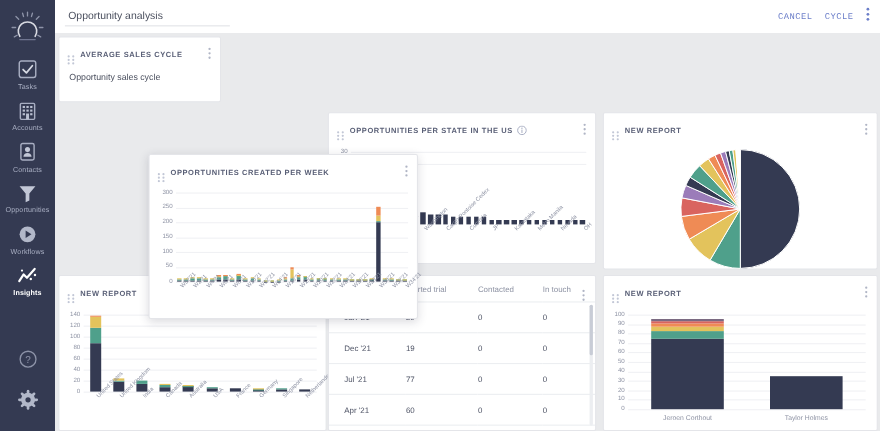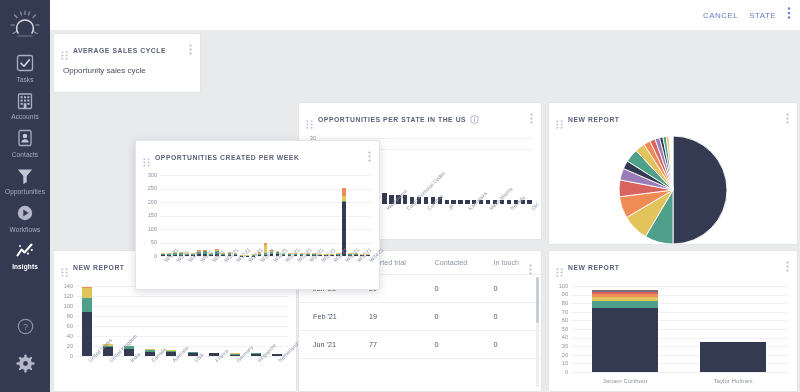--- a/index.html
+++ b/index.html
@@ -39,21 +39,21 @@
     background: #ffffff;
     display: flex; align-items: center;
   }
   .title-wrap { margin-left: 9px; }
   .dash-title {
     font-size: 9.5px; color: #4a4f5e;
     border-bottom: 1px solid #e2e3e7;
     padding: 2px 40px 3px 3px; min-width: 150px;
   }
   .top-actions { margin-left: auto; display: flex; align-items: center; gap: 11px; padding-right: 9px; }
-  .act-link { font-size: 8px; color: #6b7ec9; letter-spacing: .45px; cursor: pointer; }
+  .act-link { font-size: 8px; color: #6b7ec9; letter-spacing: .45px; cursor: pointer; font-family: Liberation Mono, monospace; }
   .kebab-top { cursor:pointer; }
 
   
   .canvas {
     position: absolute; left: 50px; top: 30px;
     width: 750px; height: 362px; background: #e9eaec;
   }
 
   
   .card {
@@ -242,23 +242,26 @@
             <line x1="13.7" y1="13.7" x2="15" y2="15"></line>
             <line x1="15" y1="4" x2="13.7" y2="5.3"></line>
             <line x1="5.3" y1="13.7" x2="4" y2="15"></line>
           </g>
         </svg>
       </span>
     </div>
   </div>
 
   <div class="topbar">
+    <div class="title-wrap">
+      <div class="dash-title">Opportunity analysis</div>
+    </div>
     <div class="top-actions">
       <span class="act-link">CANCEL</span>
-      <span class="act-link">STATE</span>
+      <span class="act-link">CYCLE</span>
       <span class="kebab-top">
         <svg viewBox="0 0 4 14" width="4" height="14">
           <circle cx="2" cy="2.4" r="1.25" fill="#6b7ec9"></circle>
           <circle cx="2" cy="7" r="1.25" fill="#6b7ec9"></circle>
           <circle cx="2" cy="11.6" r="1.25" fill="#6b7ec9"></circle>
         </svg>
       </span>
     </div>
   </div>
 
@@ -502,28 +505,34 @@
               </tr>
             </thead>
             <tbody>
               <tr>
                 <td>Jan '21</td>
                 <td>20</td>
                 <td>0</td>
                 <td>0</td>
               </tr>
               <tr>
-                <td>Feb '21</td>
+                <td>Dec '21</td>
                 <td>19</td>
                 <td>0</td>
                 <td>0</td>
               </tr>
               <tr>
-                <td>Jun '21</td>
+                <td>Jul '21</td>
                 <td>77</td>
+                <td>0</td>
+                <td>0</td>
+              </tr>
+              <tr>
+                <td>Apr '21</td>
+                <td>60</td>
                 <td>0</td>
                 <td>0</td>
               </tr>
             </tbody>
           </table>
         </div>
       <div class="scroll-track"></div>
       <div class="scroll-thumb"></div>
       <span class="kebab" style="position:absolute;right:9px;top:10px;">
         <svg viewBox="0 0 3 11" width="3" height="11">

